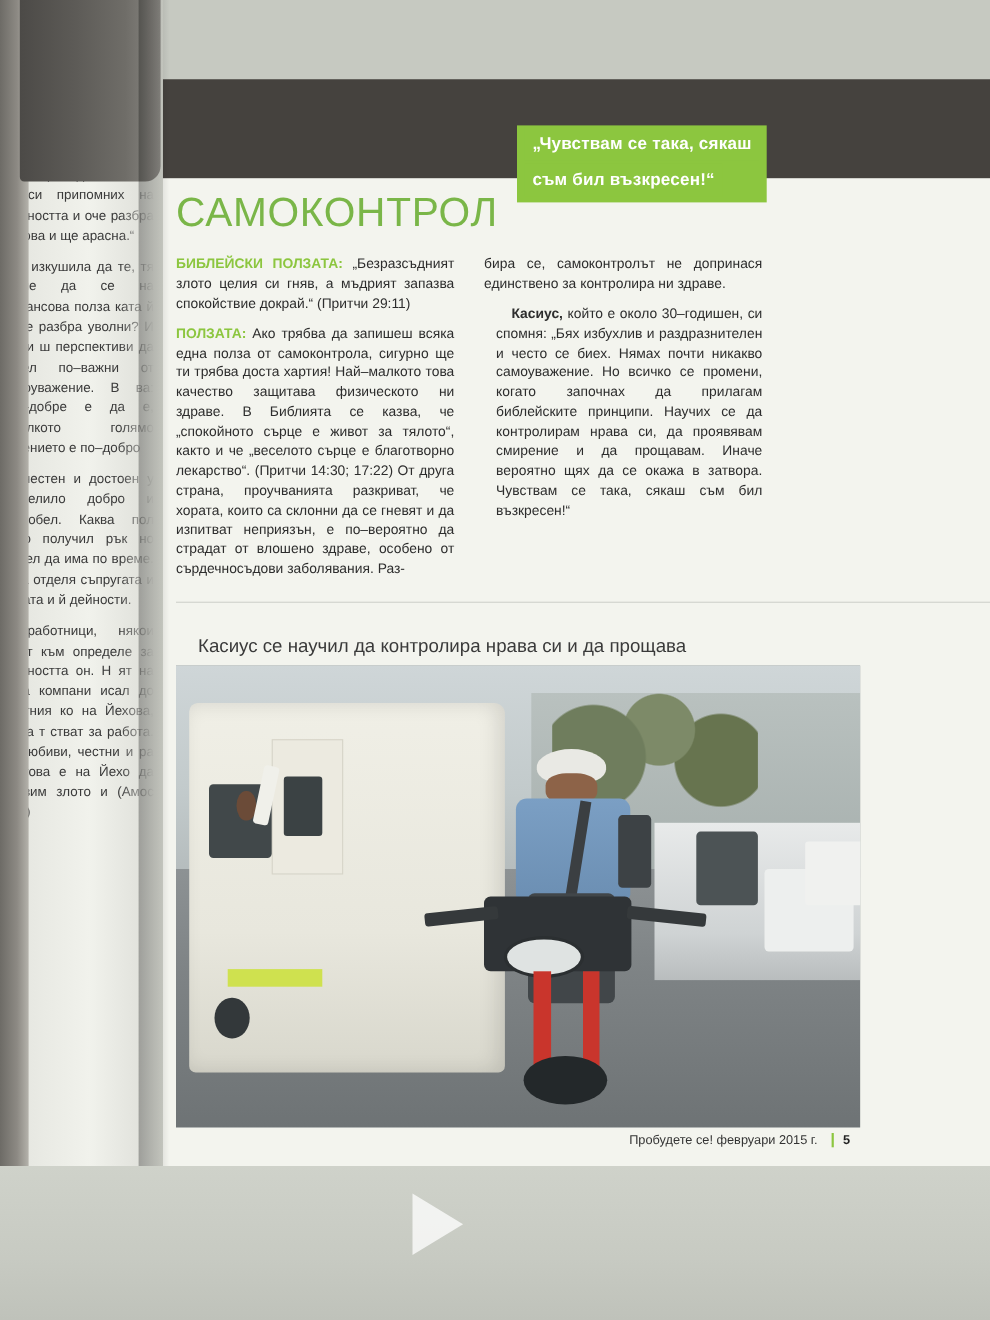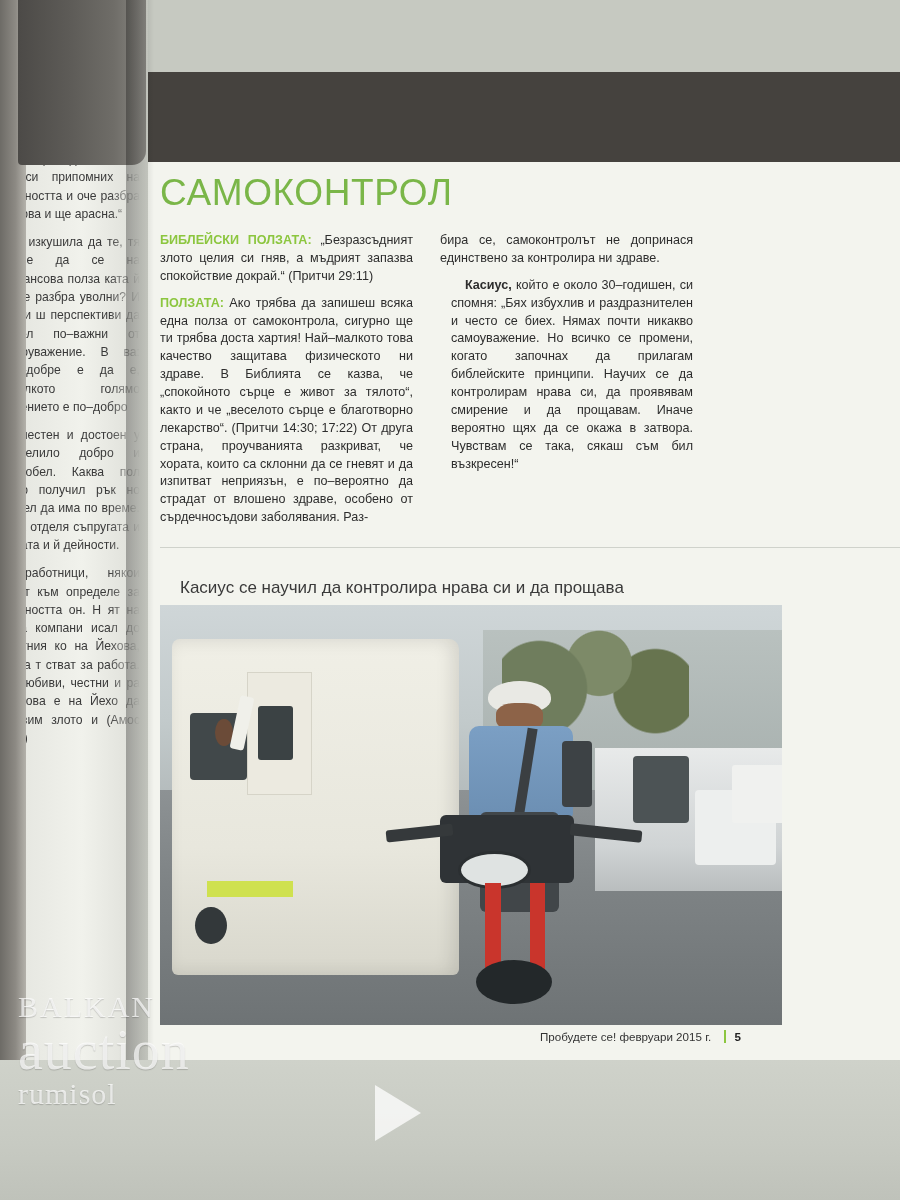--- a/index.html
+++ b/index.html
@@ -157,21 +157,21 @@
     background:linear-gradient(180deg,#e8eaea 0%, #cfd3d4 70%, #b9bdbe 100%);}
   .car-dark{position:absolute;left:76%;top:36%;width:9%;height:16%;
     background:#4c5355;border-radius:4px;}
   .car-white{position:absolute;left:86%;top:44%;width:13%;height:18%;
     background:#edefee;border-radius:4px;}
   .van{position:absolute;left:92%;top:38%;width:9%;height:14%;
     background:#f0f1ef;border-radius:3px;}
 
   
   .footer{
-    position:absolute;left:540px;top:1030px;
+    position:absolute;left:572px;top:1030px;
     font-size:11.6px;color:#333;
   }
   .footer .pg{
     display:inline-block;margin-left:10px;font-weight:700;color:#222;
     border-left:2px solid #8cc63f;padding-left:8px;
   }
 
   
   .lp-text{
     position:absolute;left:0px;top:150px;width:140px;
@@ -201,20 +201,24 @@
 </style>
 </head>
 <body>
 
 <div class="scan">
 
   <div class="right-page"></div>
   <div class="rp-topband"></div>
   <div class="header-bar"></div>
 
+  <div class="quote-box">
+    <span class="quote-line"><span>„Чувствам се така, сякаш</span></span>
+    <span class="quote-line"><span>съм бил възкресен!“</span></span>
+  </div>
 
   <div class="title">САМОКОНТРОЛ</div>
 
   <div class="col one">
     <p class="para">
       <span class="lead">БИБЛЕЙСКИ ПОЛЗАТА:</span><span> „Безразсъдният злото целия си гняв, а мъдрият запазва спокойствие докрай.“ (Притчи 29:11)</span>
     </p>
     <p class="para">
       <span class="lead">ПОЛЗАТА:</span><span> Ако трябва да запишеш всяка една полза от самоконтрола, сигурно ще ти трябва доста хартия! Най–малкото това качество защитава физическото ни здраве. В Библията се казва, че „спокойното сърце е живот за тялото“, както и че „веселото сърце е благотворно лекарство“. (Притчи 14:30; 17:22) От друга страна, проучванията разкриват, че хората, които са склонни да се гневят и да изпитват неприязън, е по–вероятно да страдат от влошено здраве, особено от сърдечносъдови заболявания. Раз-</span>
     </p>
@@ -284,20 +288,15 @@
     <p>еше изкушила да те, тя щеше да се на финансова полза ката й беше разбра уволни? И какви ш перспективи да Ракел по–важни от самоуважение. В ва: „По–добре е да е, отколкото голямо оплението е по–добро</p>
     <p>ил честен и достоен у спечелило добро и отодобел. Каква пол само получил рък но можел да има по време. Така отделя съпругата и децата и й дейности.</p>
     <p>т работници, някои ъщат към определе за честността он. Н ят на една компани исал до местния ко на Йехова, за да т стват за работа. Той юбиви, честни и ра за това е на Йехо да мразим злото и (Амос 5:15)</p>
   </div>
   <div class="left-gutter"></div>
   <div class="spine-top"></div>
   <div class="spine-shadow"></div>
 
   <div class="bottom-band"></div>
 
-  <div class="wm">
-    <div class="l1">BALKAN</div>
-    <div class="l2">auction</div>
-    <div class="l3">rumisol</div>
-  </div>
   <div class="wm-play"></div>
 
 </div>
 
 </body></html>

